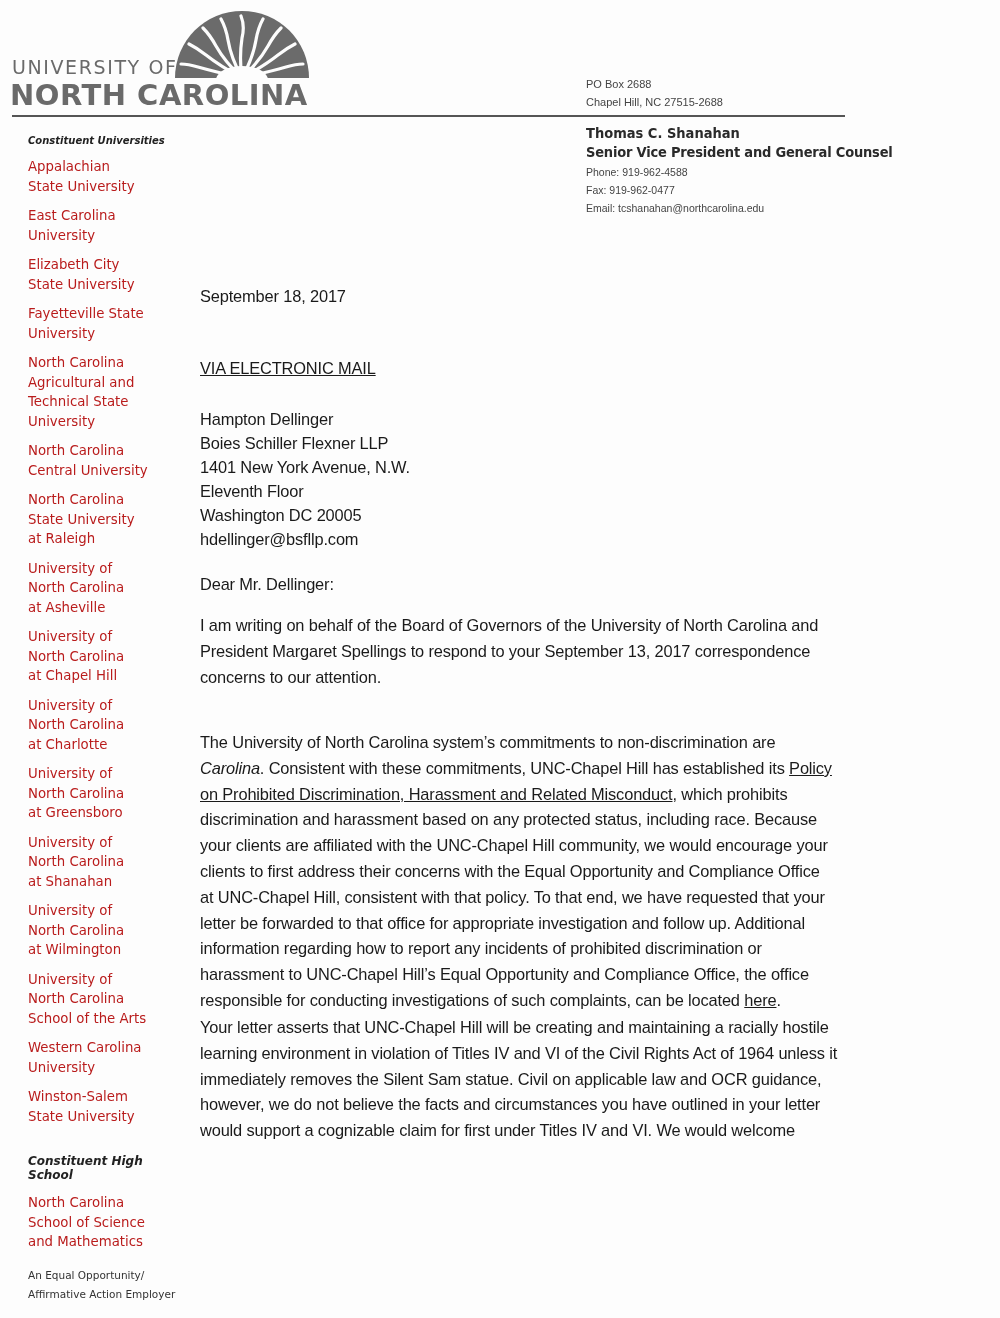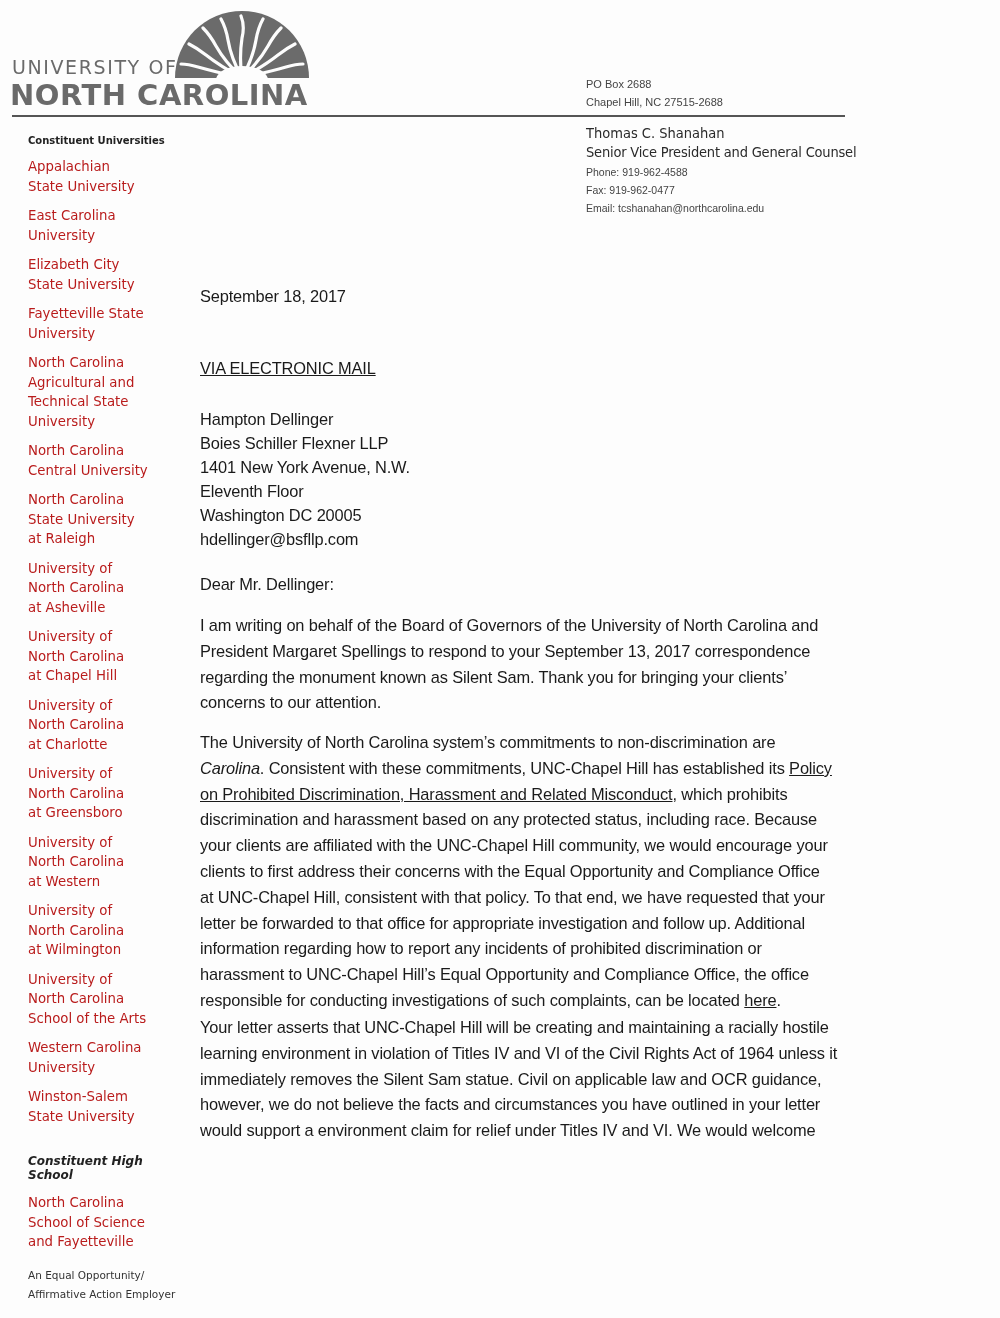--- a/index.html
+++ b/index.html
@@ -8,26 +8,26 @@
     color:#1c1c1c; font-family:"Liberation Sans", sans-serif;
   }
   .logo { position:absolute; left:10px; top:8px; width:310px; height:100px; }
   .logo-sun { position:absolute; left:173px; top:8px; width:138px; height:70px; }
   .logo-line1 { position:absolute; left:2px; top:48px; font-size:19px; letter-spacing:1.6px; color:#6a6a6a; font-family:"DejaVu Sans", sans-serif; }
   .logo-line2 { position:absolute; left:0; top:70px; font-size:29px; font-weight:bold; letter-spacing:0.5px; color:#6a6a6a; font-family:"DejaVu Sans", sans-serif; }
   .rule { position:absolute; left:12px; top:115px; width:833px; height:2px; background:#555; }
 
   .address { position:absolute; left:586px; top:75px; font-size:11px; color:#444; line-height:18px; }
   .sender { position:absolute; left:586px; top:124px; }
-  .sender-name, .sender-title { font-size:14.5px; font-weight:normal; color:#2a2a2a; line-height:19px; font-family:"DejaVu Sans", sans-serif; font-stretch:condensed; }
+  .sender-name, .sender-title { font-size:14.5px; font-weight:bold; color:#2a2a2a; line-height:19px; font-family:"DejaVu Sans", sans-serif; font-stretch:condensed; }
   .sender-title { letter-spacing:-0.2px; }
   .contact { font-size:10.5px; color:#444; line-height:18px; margin-top:1px; }
 
   .sidebar { position:absolute; left:28px; top:135px; width:150px; font-family:"DejaVu Sans", sans-serif; }
-  .sb-head { font-size:10px; font-weight:bold; color:#222; margin-bottom:11px; }
+  .sb-head { font-size:10px; font-weight:bold; font-style:italic; color:#222; margin-bottom:11px; }
   .sb-item { font-size:13.3px; line-height:19.5px; color:#b91c1c; margin-bottom:10px; }
   .sb-line { display:block; white-space:nowrap; }
   .sb-head2 { font-size:12px; font-weight:bold; font-style:italic; color:#222; margin-top:28px; margin-bottom:11px; }
   .sb-eo { font-size:10.5px; line-height:19px; color:#333; margin-top:14px; }
 
   .letter { position:absolute; left:200px; top:287px; width:720px; font-family:"Liberation Sans", sans-serif; font-size:16.4px; color:#1a1a1a; letter-spacing:-0.15px; }
   .date { position:absolute; top:0; left:0; }
   .via { position:absolute; top:72px; left:0; text-decoration:underline; font-weight:normal; }
   .recipient { position:absolute; top:120px; left:0; line-height:24px; }
   .salutation { position:absolute; top:288px; left:0; }
@@ -129,21 +129,21 @@
         <span class="sb-line">at Charlotte</span>
       </div>
       <div class="sb-item">
         <span class="sb-line">University of</span>
         <span class="sb-line">North Carolina</span>
         <span class="sb-line">at Greensboro</span>
       </div>
       <div class="sb-item">
         <span class="sb-line">University of</span>
         <span class="sb-line">North Carolina</span>
-        <span class="sb-line">at Western</span>
+        <span class="sb-line">at Shanahan</span>
       </div>
       <div class="sb-item">
         <span class="sb-line">University of</span>
         <span class="sb-line">North Carolina</span>
         <span class="sb-line">at Wilmington</span>
       </div>
       <div class="sb-item">
         <span class="sb-line">University of</span>
         <span class="sb-line">North Carolina</span>
         <span class="sb-line">School of the Arts</span>
@@ -154,21 +154,21 @@
       </div>
       <div class="sb-item">
         <span class="sb-line">Winston-Salem</span>
         <span class="sb-line">State University</span>
       </div>
     </div>
   <div class="sb-head2">Constituent High School</div>
   <div class="sb-item">
     <span class="sb-line">North Carolina</span>
     <span class="sb-line">School of Science</span>
-    <span class="sb-line">and Fayetteville</span>
+    <span class="sb-line">and Mathematics</span>
   </div>
   <div class="sb-eo">
     <span class="sb-line">An Equal Opportunity/</span>
     <span class="sb-line">Affirmative Action Employer</span>
   </div>
 </div>
 
 <div class="letter">
   <div class="date">September 18, 2017</div>
   <div class="via">VIA ELECTRONIC MAIL</div>
@@ -178,21 +178,20 @@
     <span class="line">1401 New York Avenue, N.W.</span>
     <span class="line">Eleventh Floor</span>
     <span class="line">Washington DC 20005</span>
     <span class="line">hdellinger@bsfllp.com</span>
   </div>
   <div class="salutation">Dear Mr. Dellinger:</div>
 
   <div class="para p1">
     <span class="line">I am writing on behalf of the Board of Governors of the University of North Carolina and</span>
     <span class="line">President Margaret Spellings to respond to your September 13, 2017 correspondence</span>
-    <span class="line">regarding the monument known as Silent Sam. Thank you for bringing your clients’</span>
     <span class="line">concerns to our attention.</span>
   </div>
 
   <div class="para p2">
     <span class="line">The University of North Carolina system’s commitments to non-discrimination are</span>
     <span class="line"><span class="ital">Carolina</span><span>. Consistent with these commitments, UNC-Chapel Hill has established its </span><span class="link">Policy</span></span>
     <span class="line"><span class="link">on Prohibited Discrimination, Harassment and Related Misconduct</span><span>, which prohibits</span></span>
     <span class="line">discrimination and harassment based on any protected status, including race. Because</span>
     <span class="line">your clients are affiliated with the UNC-Chapel Hill community, we would encourage your</span>
     <span class="line">clients to first address their concerns with the Equal Opportunity and Compliance Office</span>
@@ -201,15 +200,15 @@
     <span class="line">information regarding how to report any incidents of prohibited discrimination or</span>
     <span class="line">harassment to UNC-Chapel Hill’s Equal Opportunity and Compliance Office, the office</span>
     <span class="line"><span>responsible for conducting investigations of such complaints, can be located </span><span class="link">here</span><span>.</span></span>
   </div>
 
   <div class="para p3">
     <span class="line">Your letter asserts that UNC-Chapel Hill will be creating and maintaining a racially hostile</span>
     <span class="line">learning environment in violation of Titles IV and VI of the Civil Rights Act of 1964 unless it</span>
     <span class="line">immediately removes the Silent Sam statue. Civil on applicable law and OCR guidance,</span>
     <span class="line">however, we do not believe the facts and circumstances you have outlined in your letter</span>
-    <span class="line">would support a environment claim for relief under Titles IV and VI. We would welcome</span>
+    <span class="line">would support a cognizable claim for first under Titles IV and VI. We would welcome</span>
   </div>
 </div>
 
 </body></html>

